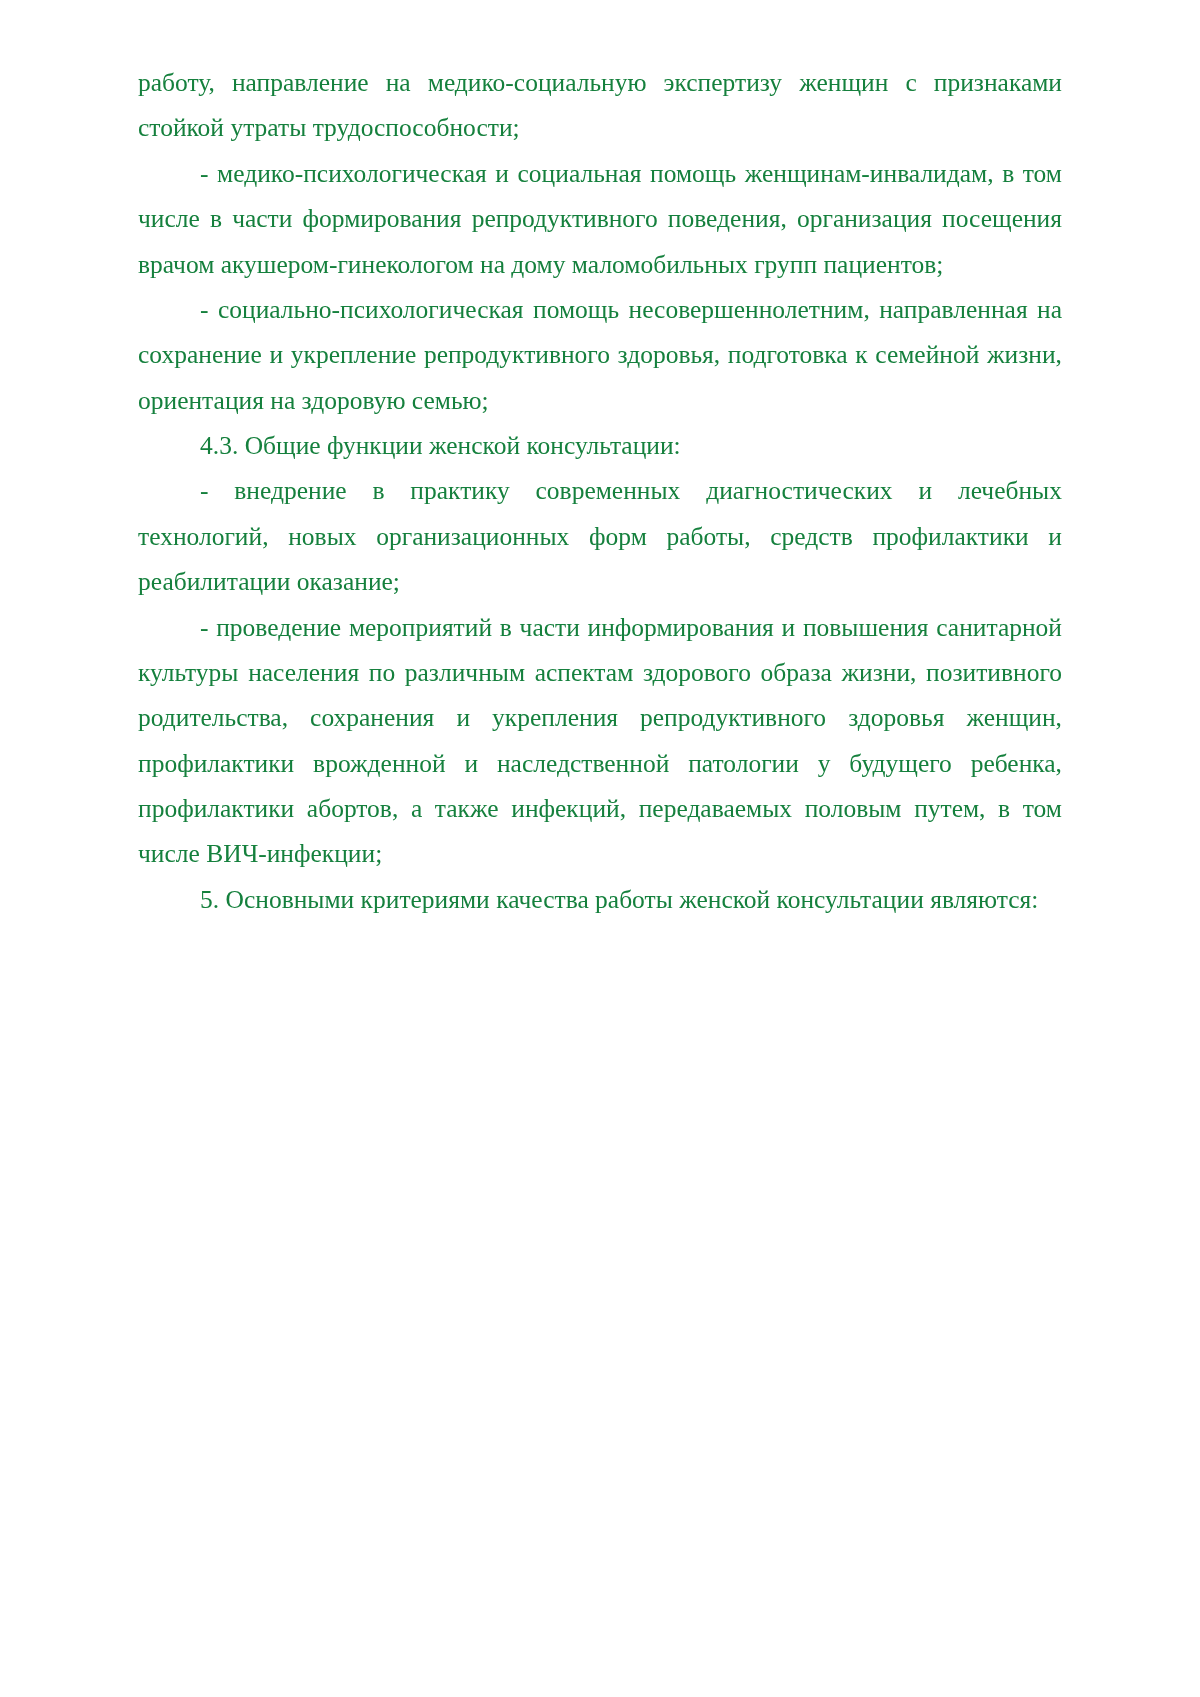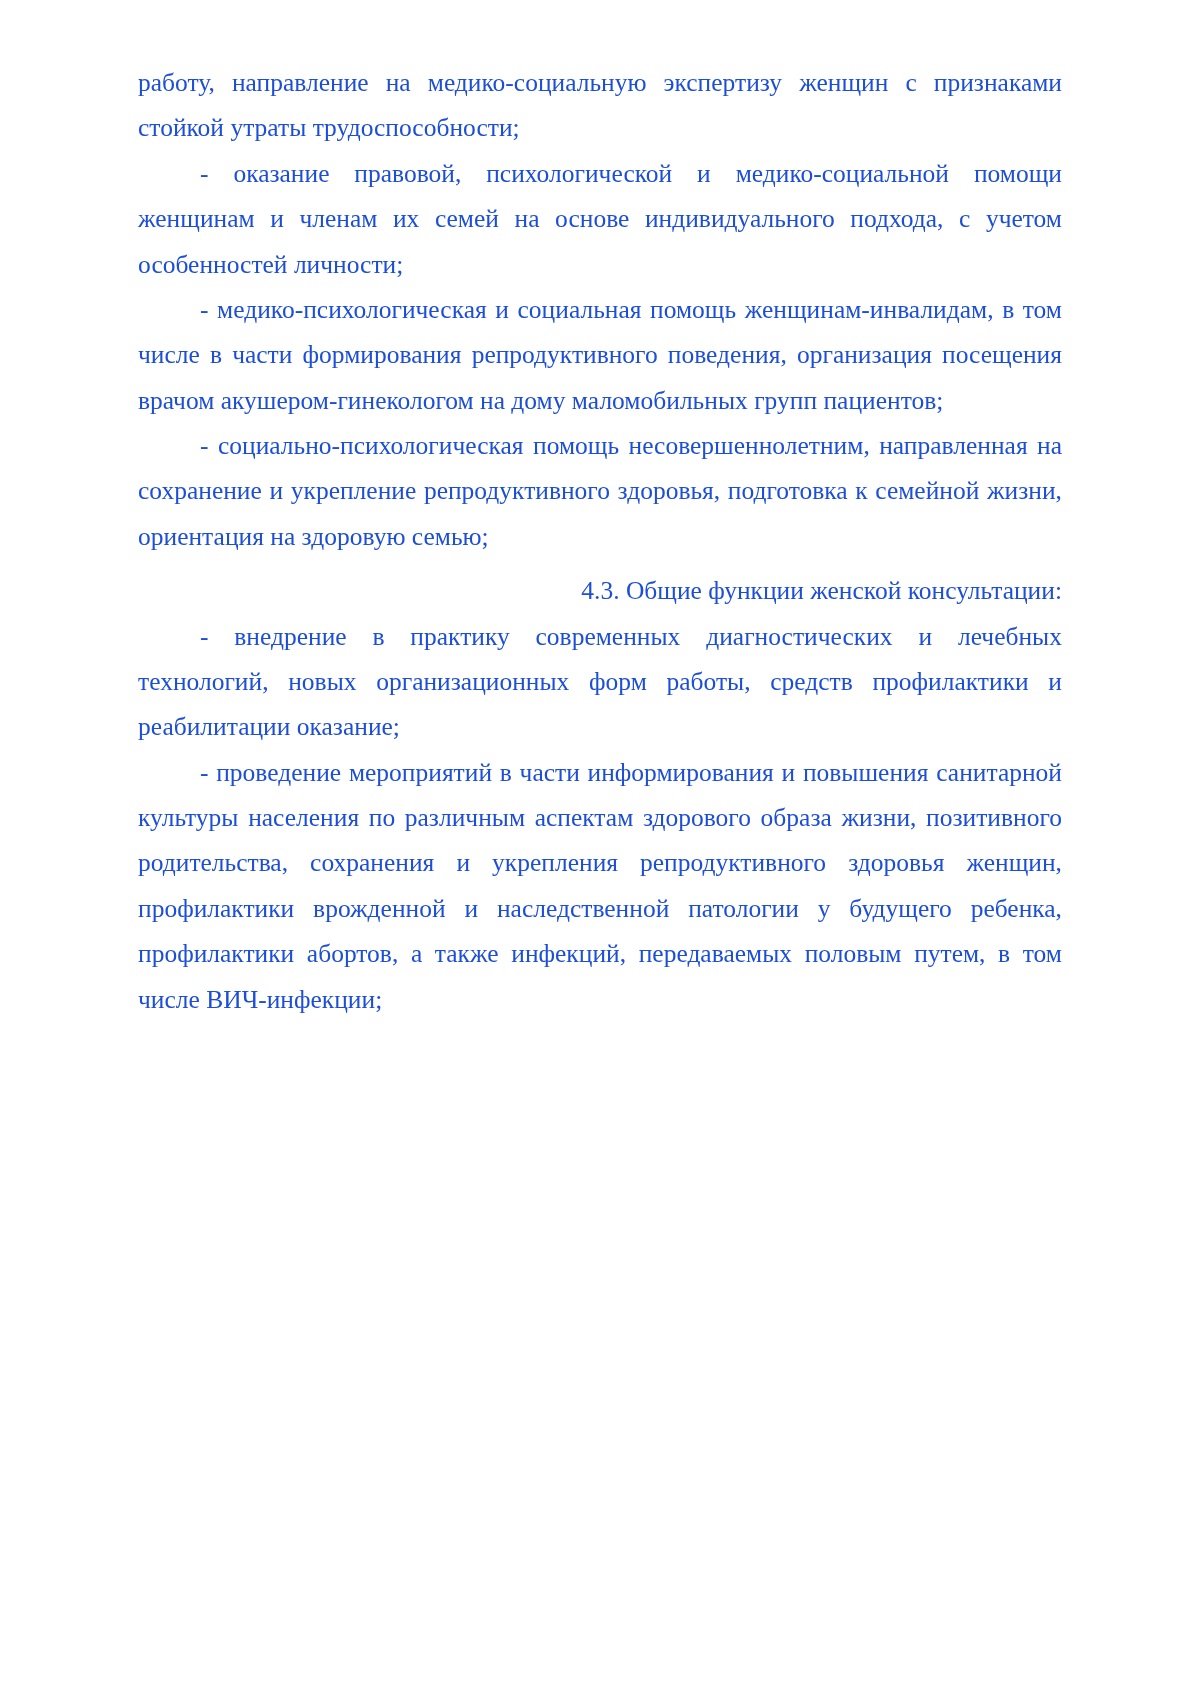--- a/index.html
+++ b/index.html
@@ -8,50 +8,49 @@
     background: #ffffff;
   }
   .page {
     position: relative;
     width: 1200px;
     height: 1697px;
     background: #ffffff;
     box-sizing: border-box;
     padding: 60px 138px 40px 138px;
     font-family: "Liberation Serif", "DejaVu Serif", serif;
-    color: #1d4ed8;
+    color: #15803d;
   }
   .doc-body {
     font-size: 25.5px;
     line-height: 1.78;
     text-align: justify;
     text-justify: inter-word;
     hyphens: none;
   }
   .para {
     margin: 0 0 0 0;
     text-indent: 62px;
     text-align: justify;
   }
   .para.noindent {
     text-indent: 0;
   }
   .para.last {
-    text-align: right;
-    margin-top: 9px;
+    text-align: left;
   }
 </style>
 </head>
 <body>
 
 <div class="page">
   <div class="doc-body">
 
     <p class="para noindent">работу, направление на медико-социальную экспертизу женщин с признаками стойкой утраты трудоспособности;</p>
-    <p class="para">- оказание правовой, психологической и медико-социальной помощи женщинам и членам их семей на основе индивидуального подхода, с учетом особенностей личности;</p>
     <p class="para">- медико-психологическая и социальная помощь женщинам-инвалидам, в том числе в части формирования репродуктивного поведения, организация посещения врачом акушером-гинекологом на дому маломобильных групп пациентов;</p>
     <p class="para">- социально-психологическая помощь несовершеннолетним, направленная на сохранение и укрепление репродуктивного здоровья, подготовка к семейной жизни, ориентация на здоровую семью;</p>
     <p class="para last">4.3. Общие функции женской консультации:</p>
     <p class="para">- внедрение в практику современных диагностических и лечебных технологий, новых организационных форм работы, средств профилактики и реабилитации оказание;</p>
     <p class="para">- проведение мероприятий в части информирования и повышения санитарной культуры населения по различным аспектам здорового образа жизни, позитивного родительства, сохранения и укрепления репродуктивного здоровья женщин, профилактики врожденной и наследственной патологии у будущего ребенка, профилактики абортов, а также инфекций, передаваемых половым путем, в том числе ВИЧ-инфекции;</p>
+    <p class="para">5. Основными критериями качества работы женской консультации являются:</p>
 
   </div>
 </div>
 
 </body></html>

